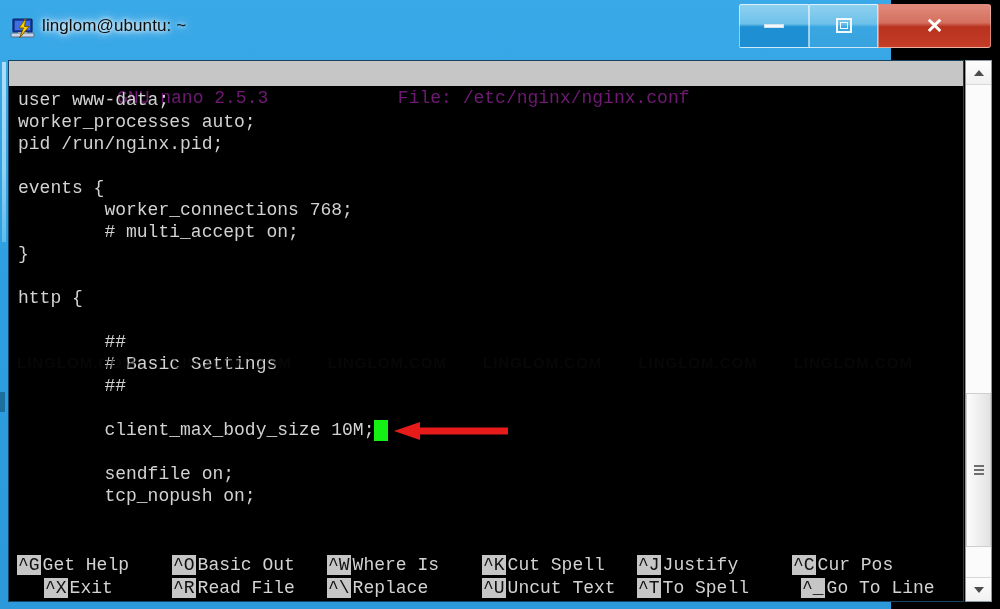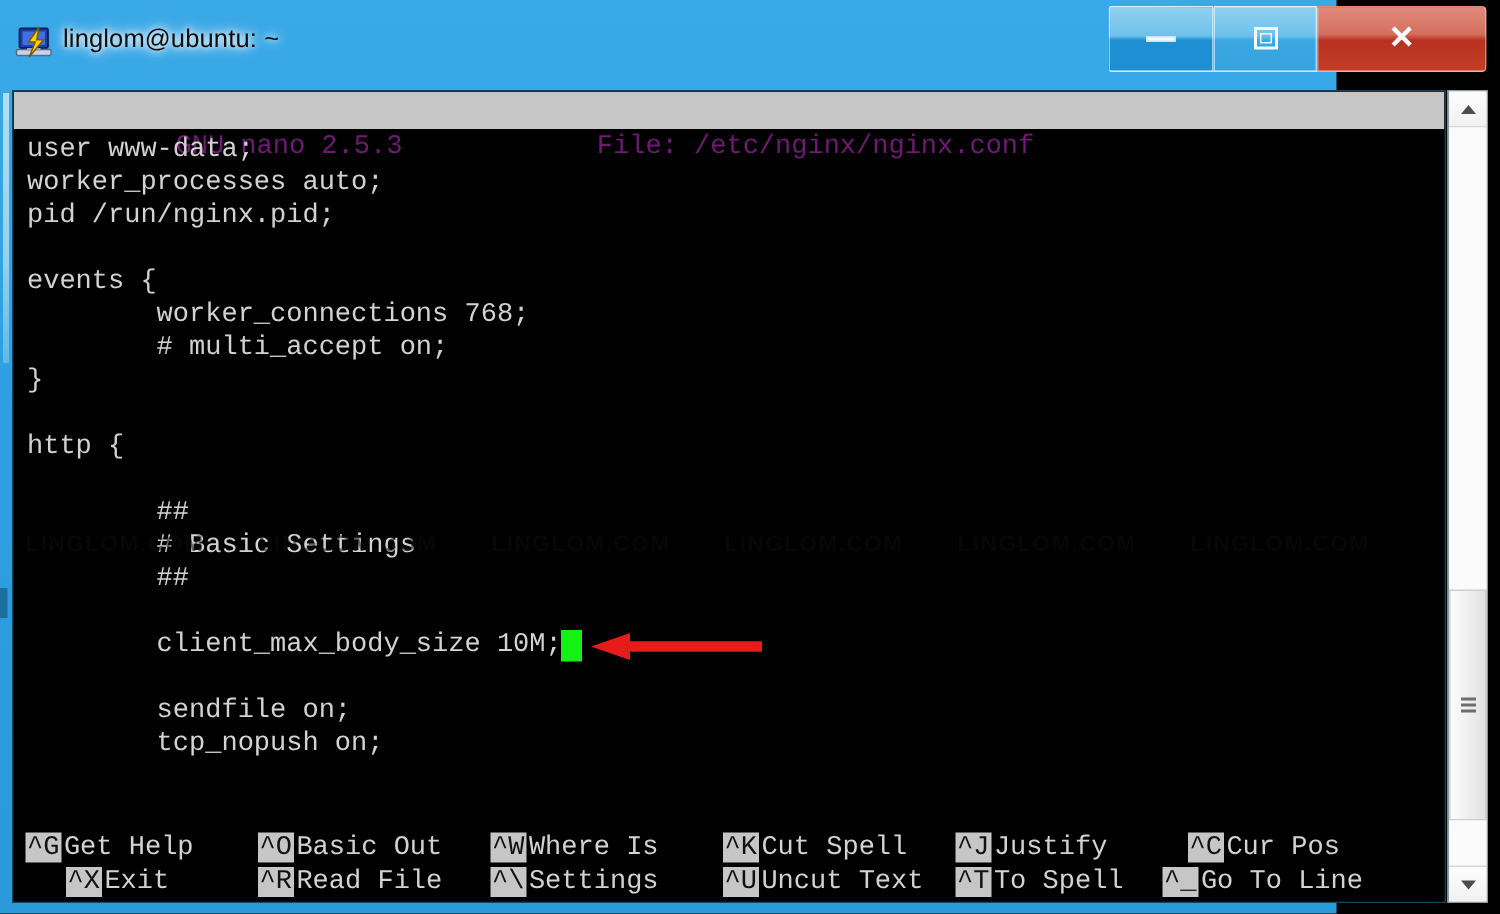--- a/index.html
+++ b/index.html
@@ -384,24 +384,24 @@
             <span class="fcell" style="left: 8px;"><span class="fkey">^G</span><span class="flab">Get Help</span></span>
             <span class="fcell" style="left: 163px;"><span class="fkey">^O</span><span class="flab">Basic Out</span></span>
             <span class="fcell" style="left: 318px; text-align: right;"><span class="fkey">^W</span><span class="flab">Where Is</span></span>
             <span class="fcell" style="left: 473px;"><span class="fkey">^K</span><span class="flab">Cut Spell</span></span>
             <span class="fcell" style="left: 628px; text-align: center;"><span class="fkey">^J</span><span class="flab">Justify</span></span>
             <span class="fcell" style="left: 783px;"><span class="fkey">^C</span><span class="flab">Cur Pos</span></span>
           </div>
         <div class="fr" id="frow2">
             <span class="fcell" style="left: 8px; margin-left: 27px;"><span class="fkey">^X</span><span class="flab">Exit</span></span>
             <span class="fcell" style="left: 163px;"><span class="fkey">^R</span><span class="flab">Read File</span></span>
-            <span class="fcell" style="left: 318px;"><span class="fkey">^\</span><span class="flab">Settings</span></span>
+            <span class="fcell" style="left: 318px;"><span class="fkey">^\</span><span class="flab">Replace</span></span>
             <span class="fcell" style="left: 473px;"><span class="fkey">^U</span><span class="flab">Uncut Text</span></span>
             <span class="fcell" style="left: 628px;"><span class="fkey">^T</span><span class="flab">To Spell</span></span>
-            <span class="fcell" style="left: 766px;"><span class="fkey">^_</span><span class="flab">Go To Line</span></span>
+            <span class="fcell" style="left: 792px;"><span class="fkey">^_</span><span class="flab">Go To Line</span></span>
           </div>
       </div>
 
     </div>
   </div>
 
   <div id="scrollbar">
     <div class="sb-btn" id="sb-up">
       <span class="arrow-up"></span>
     </div>

